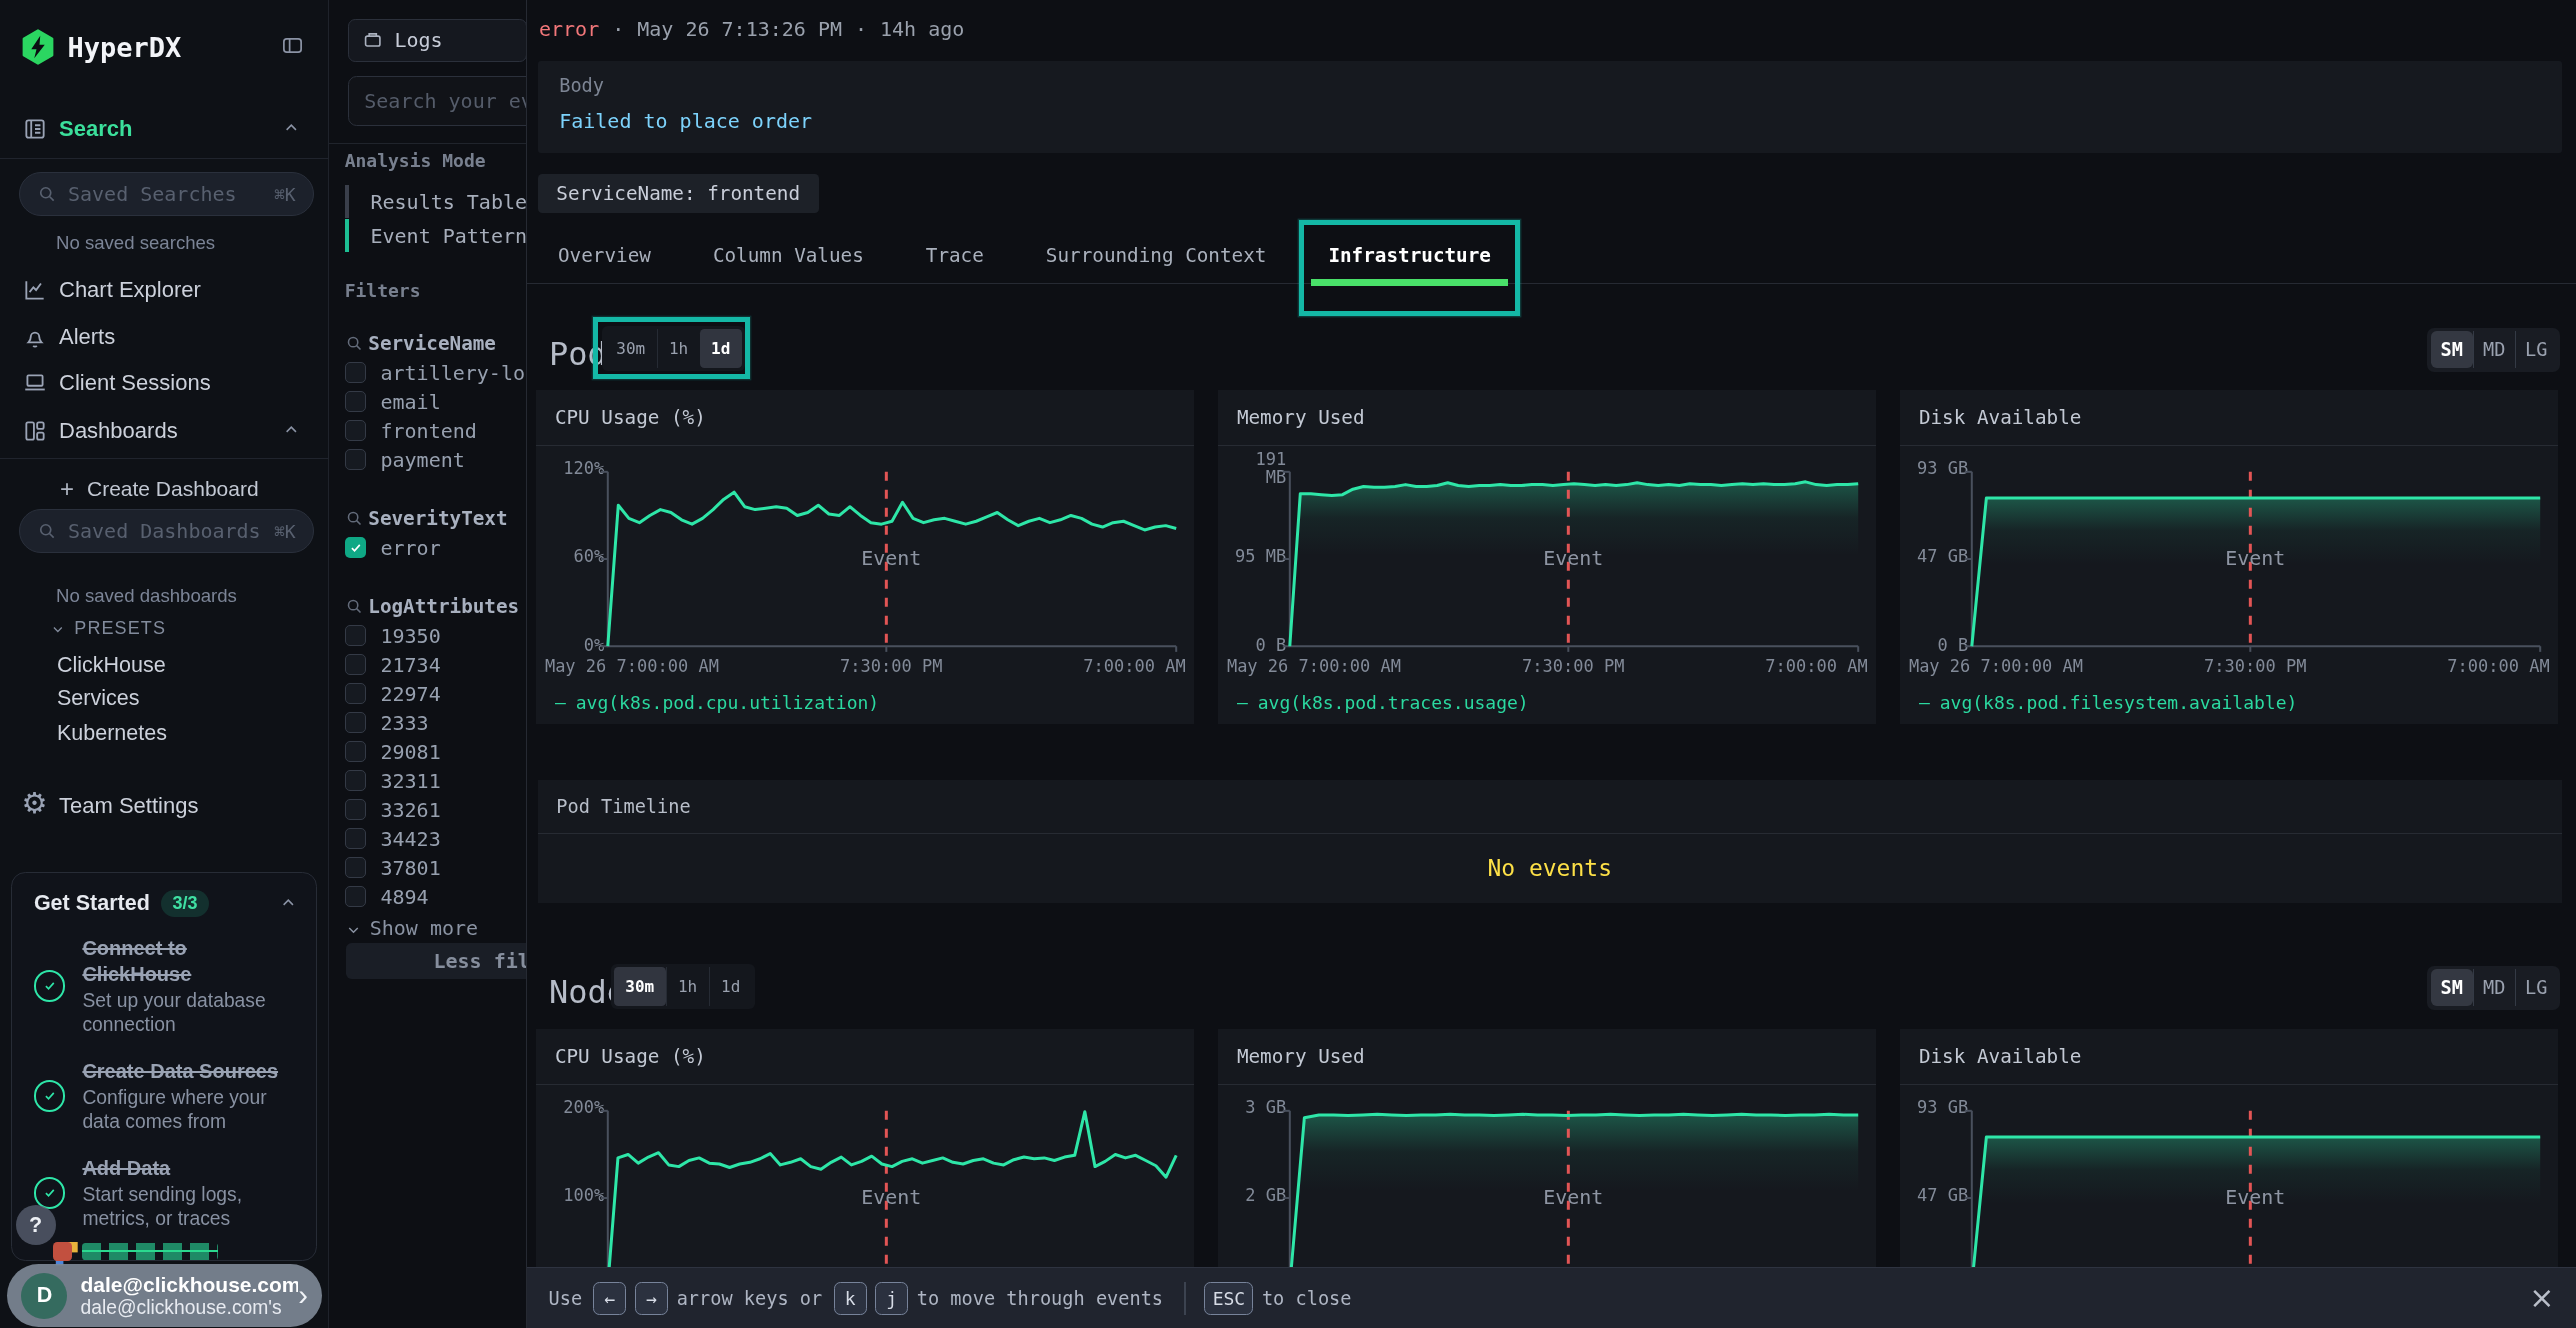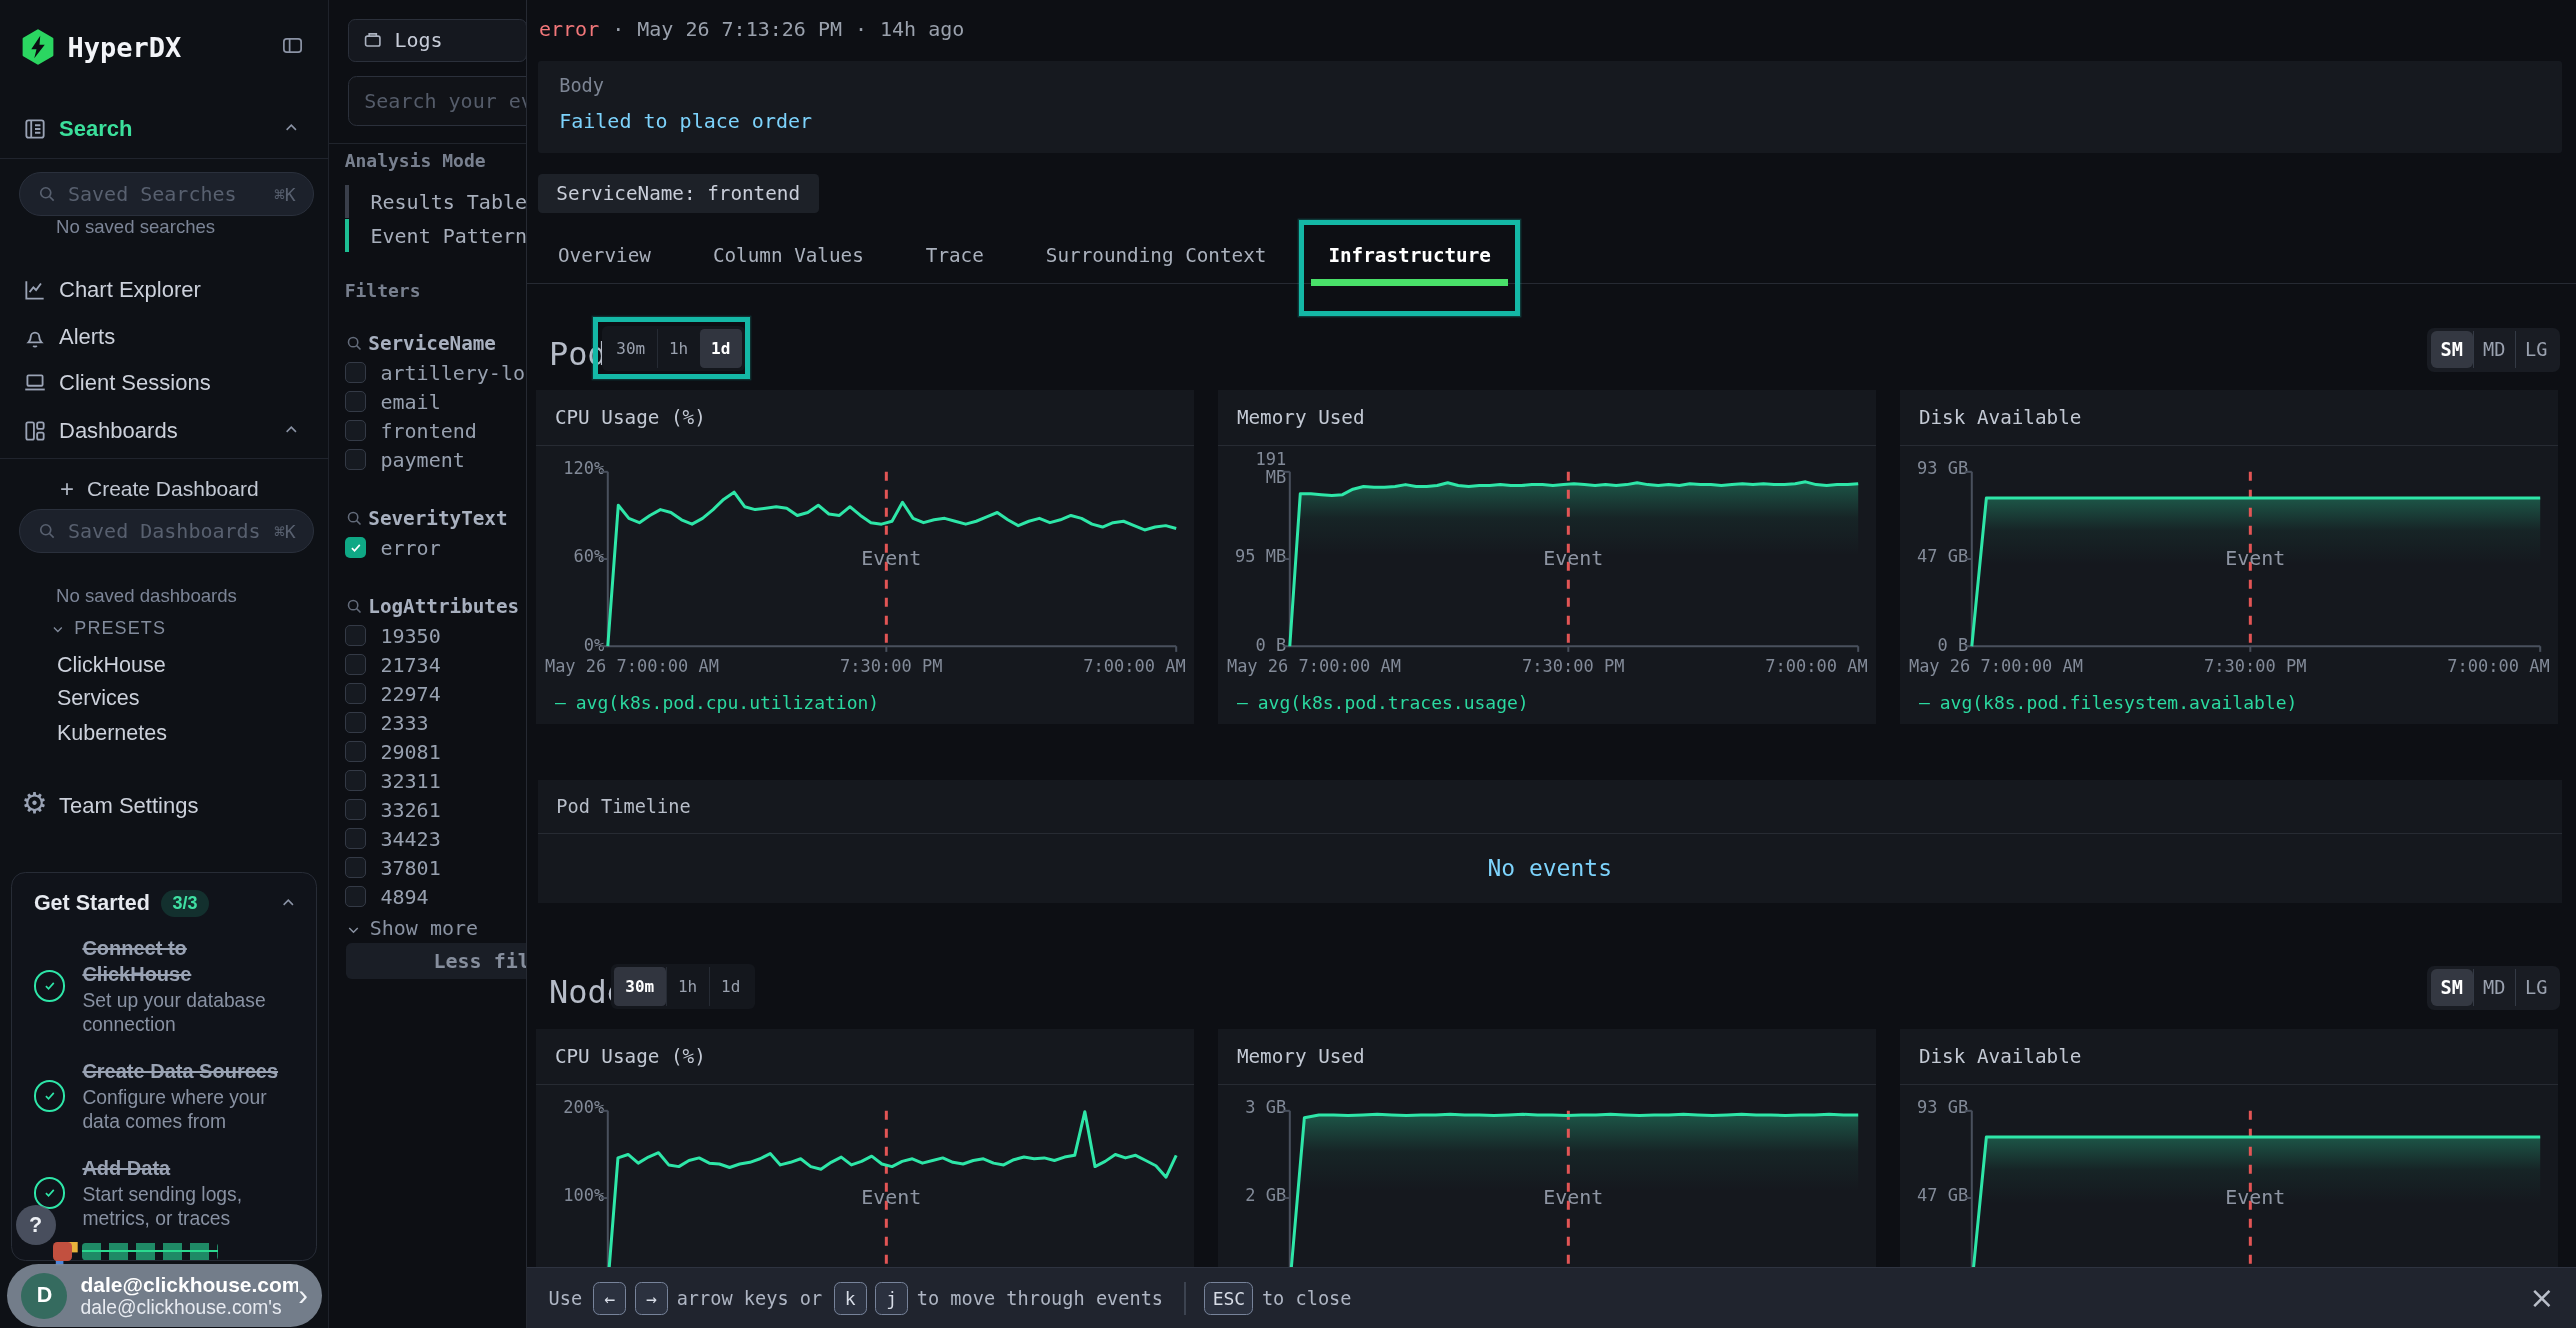--- a/index.html
+++ b/index.html
@@ -105,21 +105,21 @@
   .cc-head{height:56px;border-bottom:1.4px solid #272b33;display:flex;align-items:center;padding-left:18.6px;}
   .cc-title{font-size:19.3px;color:#c3c9d4;}
   .cc-body{position:relative;height:278px;}
   .plot-svg{position:absolute;left:62px;right:8.6px;top:23px;height:185px;width:588px;}
   .ytick{position:absolute;left:12px;width:56px;text-align:right;font-size:17px;color:#828a98;line-height:1.05;transform:translateY(-50%);}
   .xtick{position:absolute;top:210px;font-size:17px;color:#828a98;white-space:nowrap;}
   .event-label{position:absolute;top:100px;font-size:20px;color:#8e95a3;transform:translateX(-50%);z-index:2;}
   .legend{position:absolute;left:18.6px;top:246px;display:flex;align-items:center;gap:10px;font-size:18px;color:#2bd9a0;white-space:nowrap;}
   #timeline-card{position:absolute;left:10.7px;top:780px;width:2024px;height:123px;background:#15181e;}
   #timeline-head{height:54px;border-bottom:1.4px solid #272b33;display:flex;align-items:center;padding-left:18.6px;font-size:18.6px;color:#b8bec9;}
-  #timeline-body{height:67px;display:flex;align-items:center;justify-content:center;font-size:23px;color:#7dd3fc;}
+  #timeline-body{height:67px;display:flex;align-items:center;justify-content:center;font-size:23px;color:#fde047;}
   #node-clip{position:absolute;left:9.3px;top:1029px;width:2025px;height:238px;overflow:hidden;}
   #node-clip .charts-row{position:static;}
   #evt-footer{position:absolute;left:0;top:1267px;width:100%;height:62px;background:#20242e;border-top:0.7px solid #2e3340;display:flex;align-items:center;padding-left:21.5px;font-size:18.6px;color:#aeb5c3;}
   .fseg{margin-right:11.4px;white-space:nowrap;}
   .keycap{display:inline-flex;align-items:center;justify-content:center;min-width:33px;height:33px;padding:0 7.2px;border:1.4px solid #77839a;border-radius:6.4px;background:#2b313f;color:#d7dce6;font-size:18px;margin-right:8.6px;}
   #foot-div{width:1.4px;height:33px;background:#3c4350;margin:0 18.6px 0 10px;}
   #evt-close{position:absolute;right:21.5px;top:13px;font-size:30px;color:#b9bec9;line-height:34px;font-family:"DejaVu Sans",sans-serif;}
 </style>
 </head>
 <body>
@@ -162,21 +162,21 @@
     <div class="pill" style="top:172px;">
       <span class="mag">
         <svg viewBox="0 0 24 24" fill="none" stroke="currentColor" stroke-width="2" width="20" height="20">
             <circle cx="10.5" cy="10.5" r="6"></circle>
             <path d="M15 15l5 5"></path>
           </svg>
       </span>
       <span class="ph">Saved Searches</span>
       <span class="kbd">⌘K</span>
     </div>
-    <div class="muted-note" style="top:216px;">No saved searches</div>
+    <div class="muted-note" style="top:232px;">No saved searches</div>
 
     <div id="nav-items">
         <div class="nav-row" style="top: 268px;">
           <span class="nav-icon"><svg viewBox="0 0 24 24" fill="none" stroke="currentColor" stroke-width="1.7" width="26" height="26">
               <path d="M4 4v16h16"></path>
               <path d="M7 14l3.5-4.5 2.5 2.5 4.5-6"></path>
             </svg></span>
           <span class="nav-label">Chart Explorer</span>
         </div>
         <div class="nav-row" style="top: 315px;">

